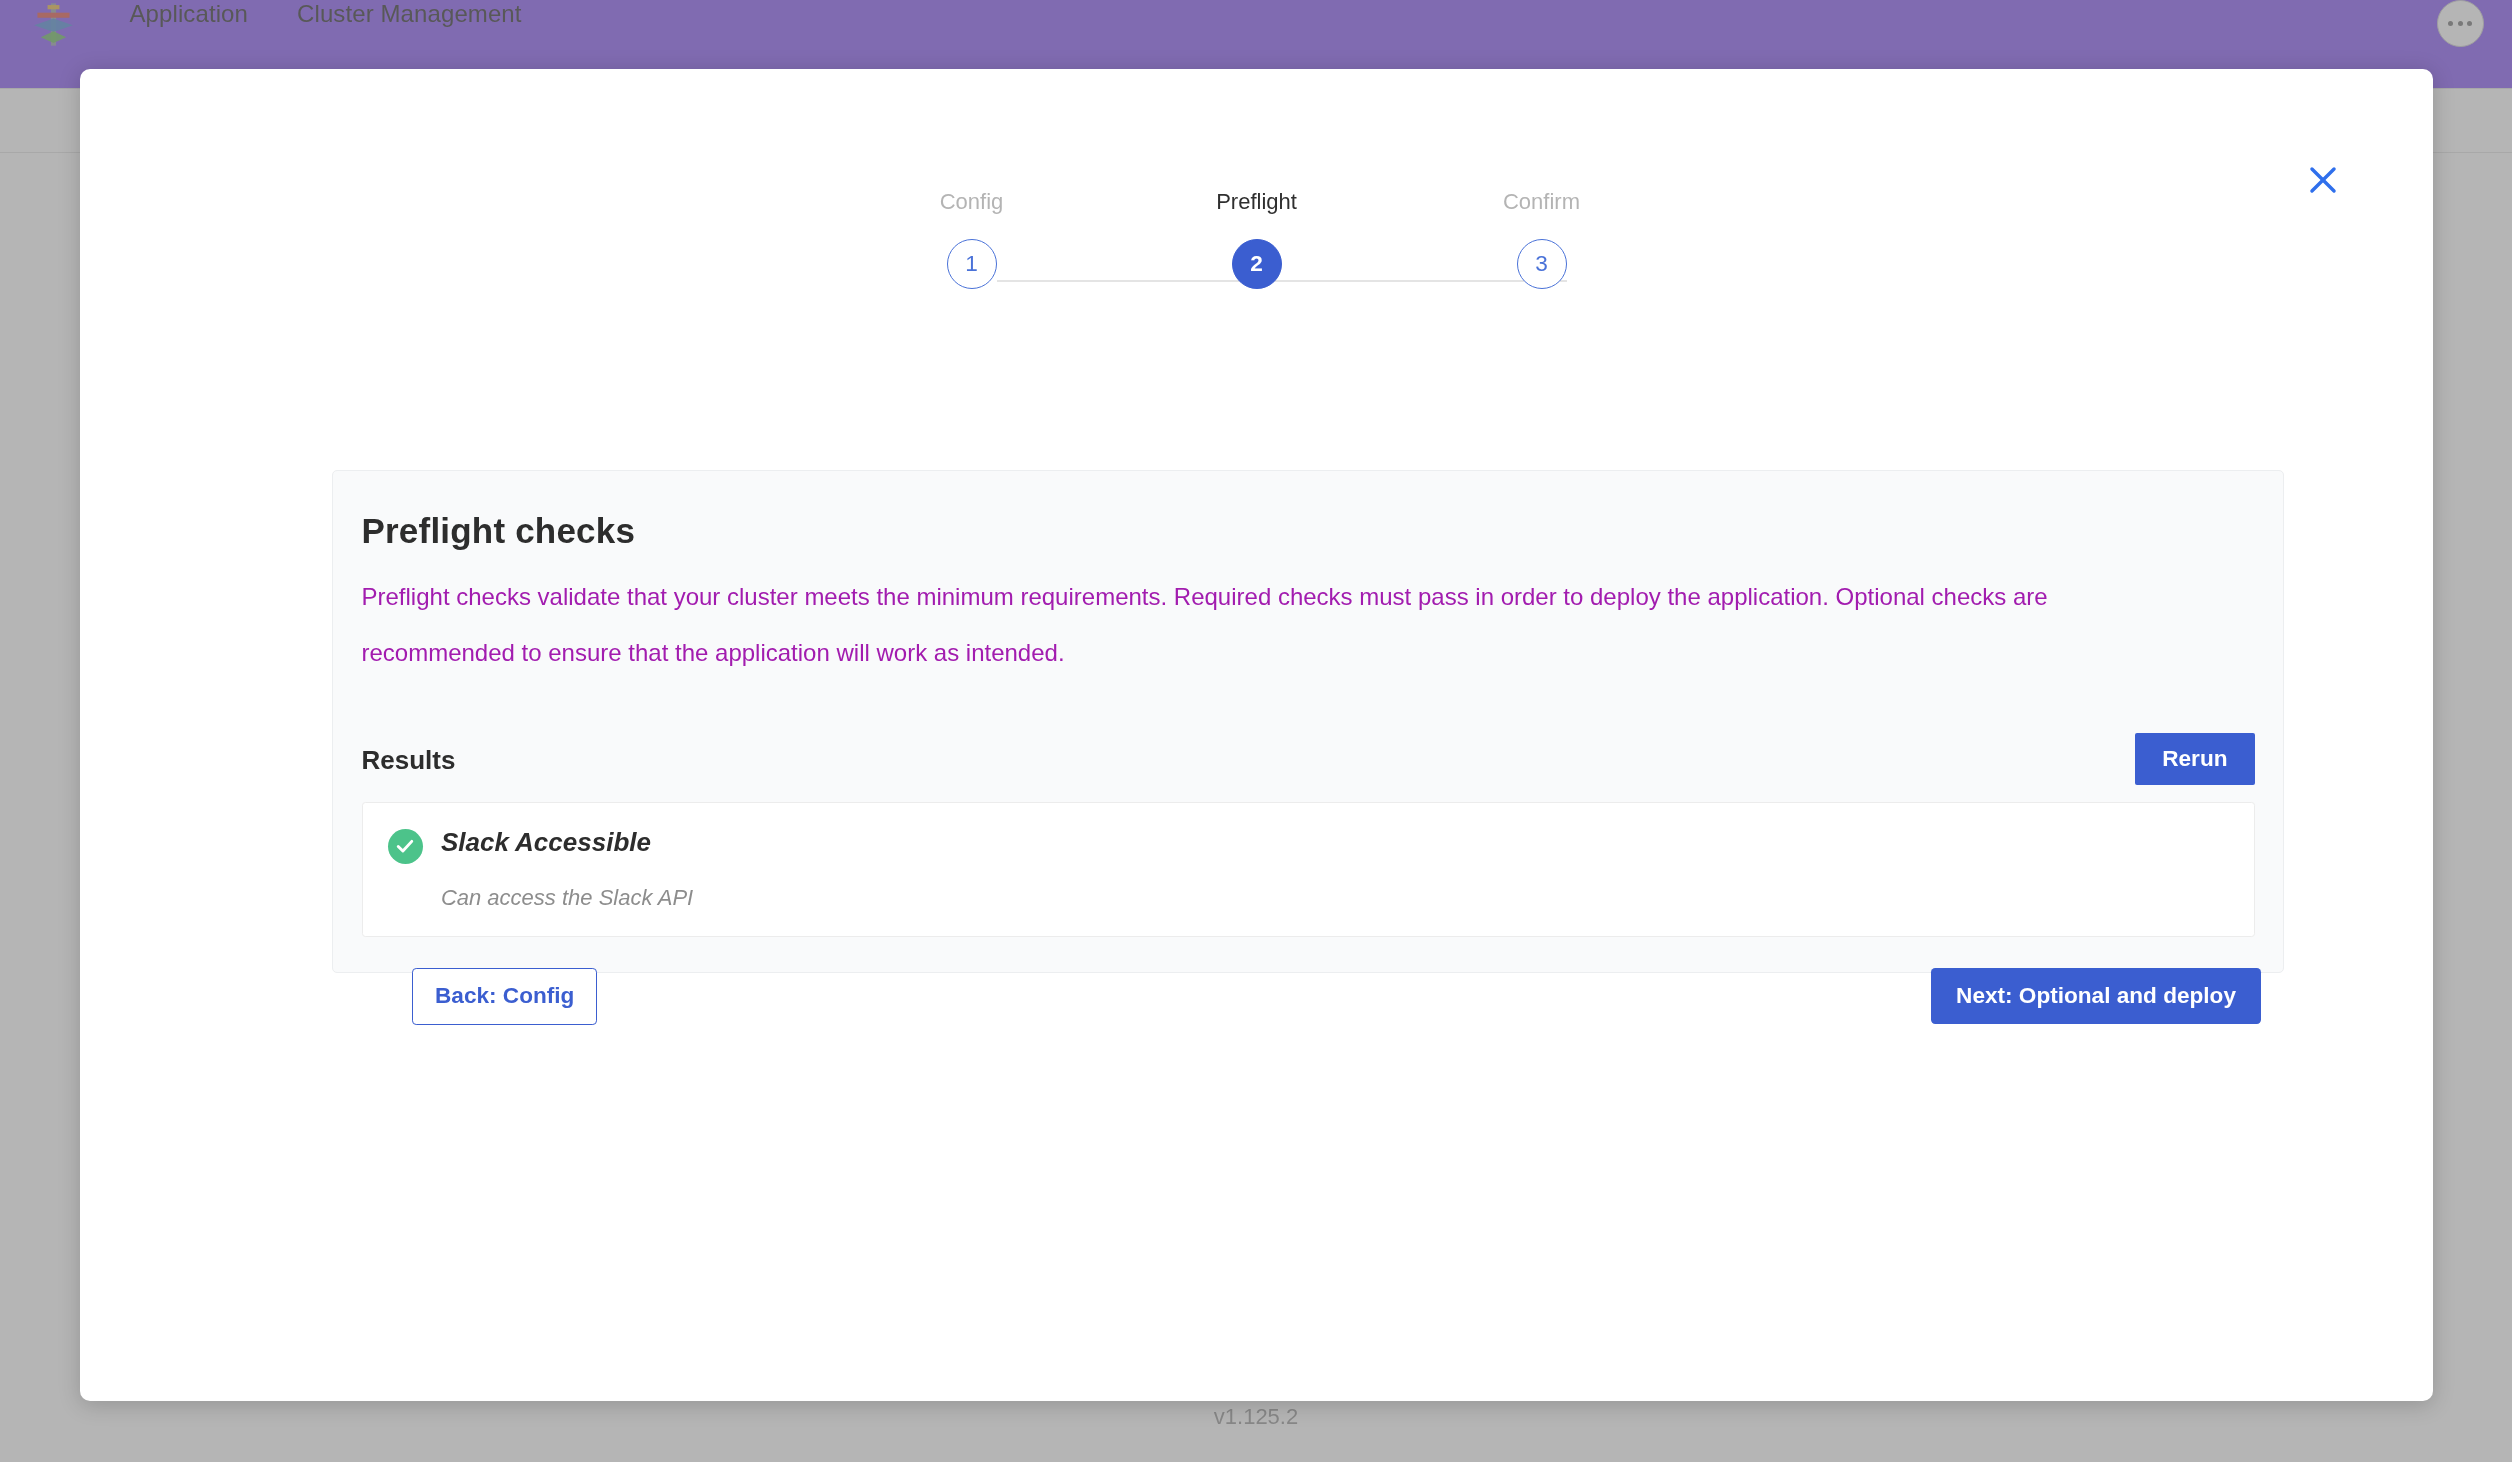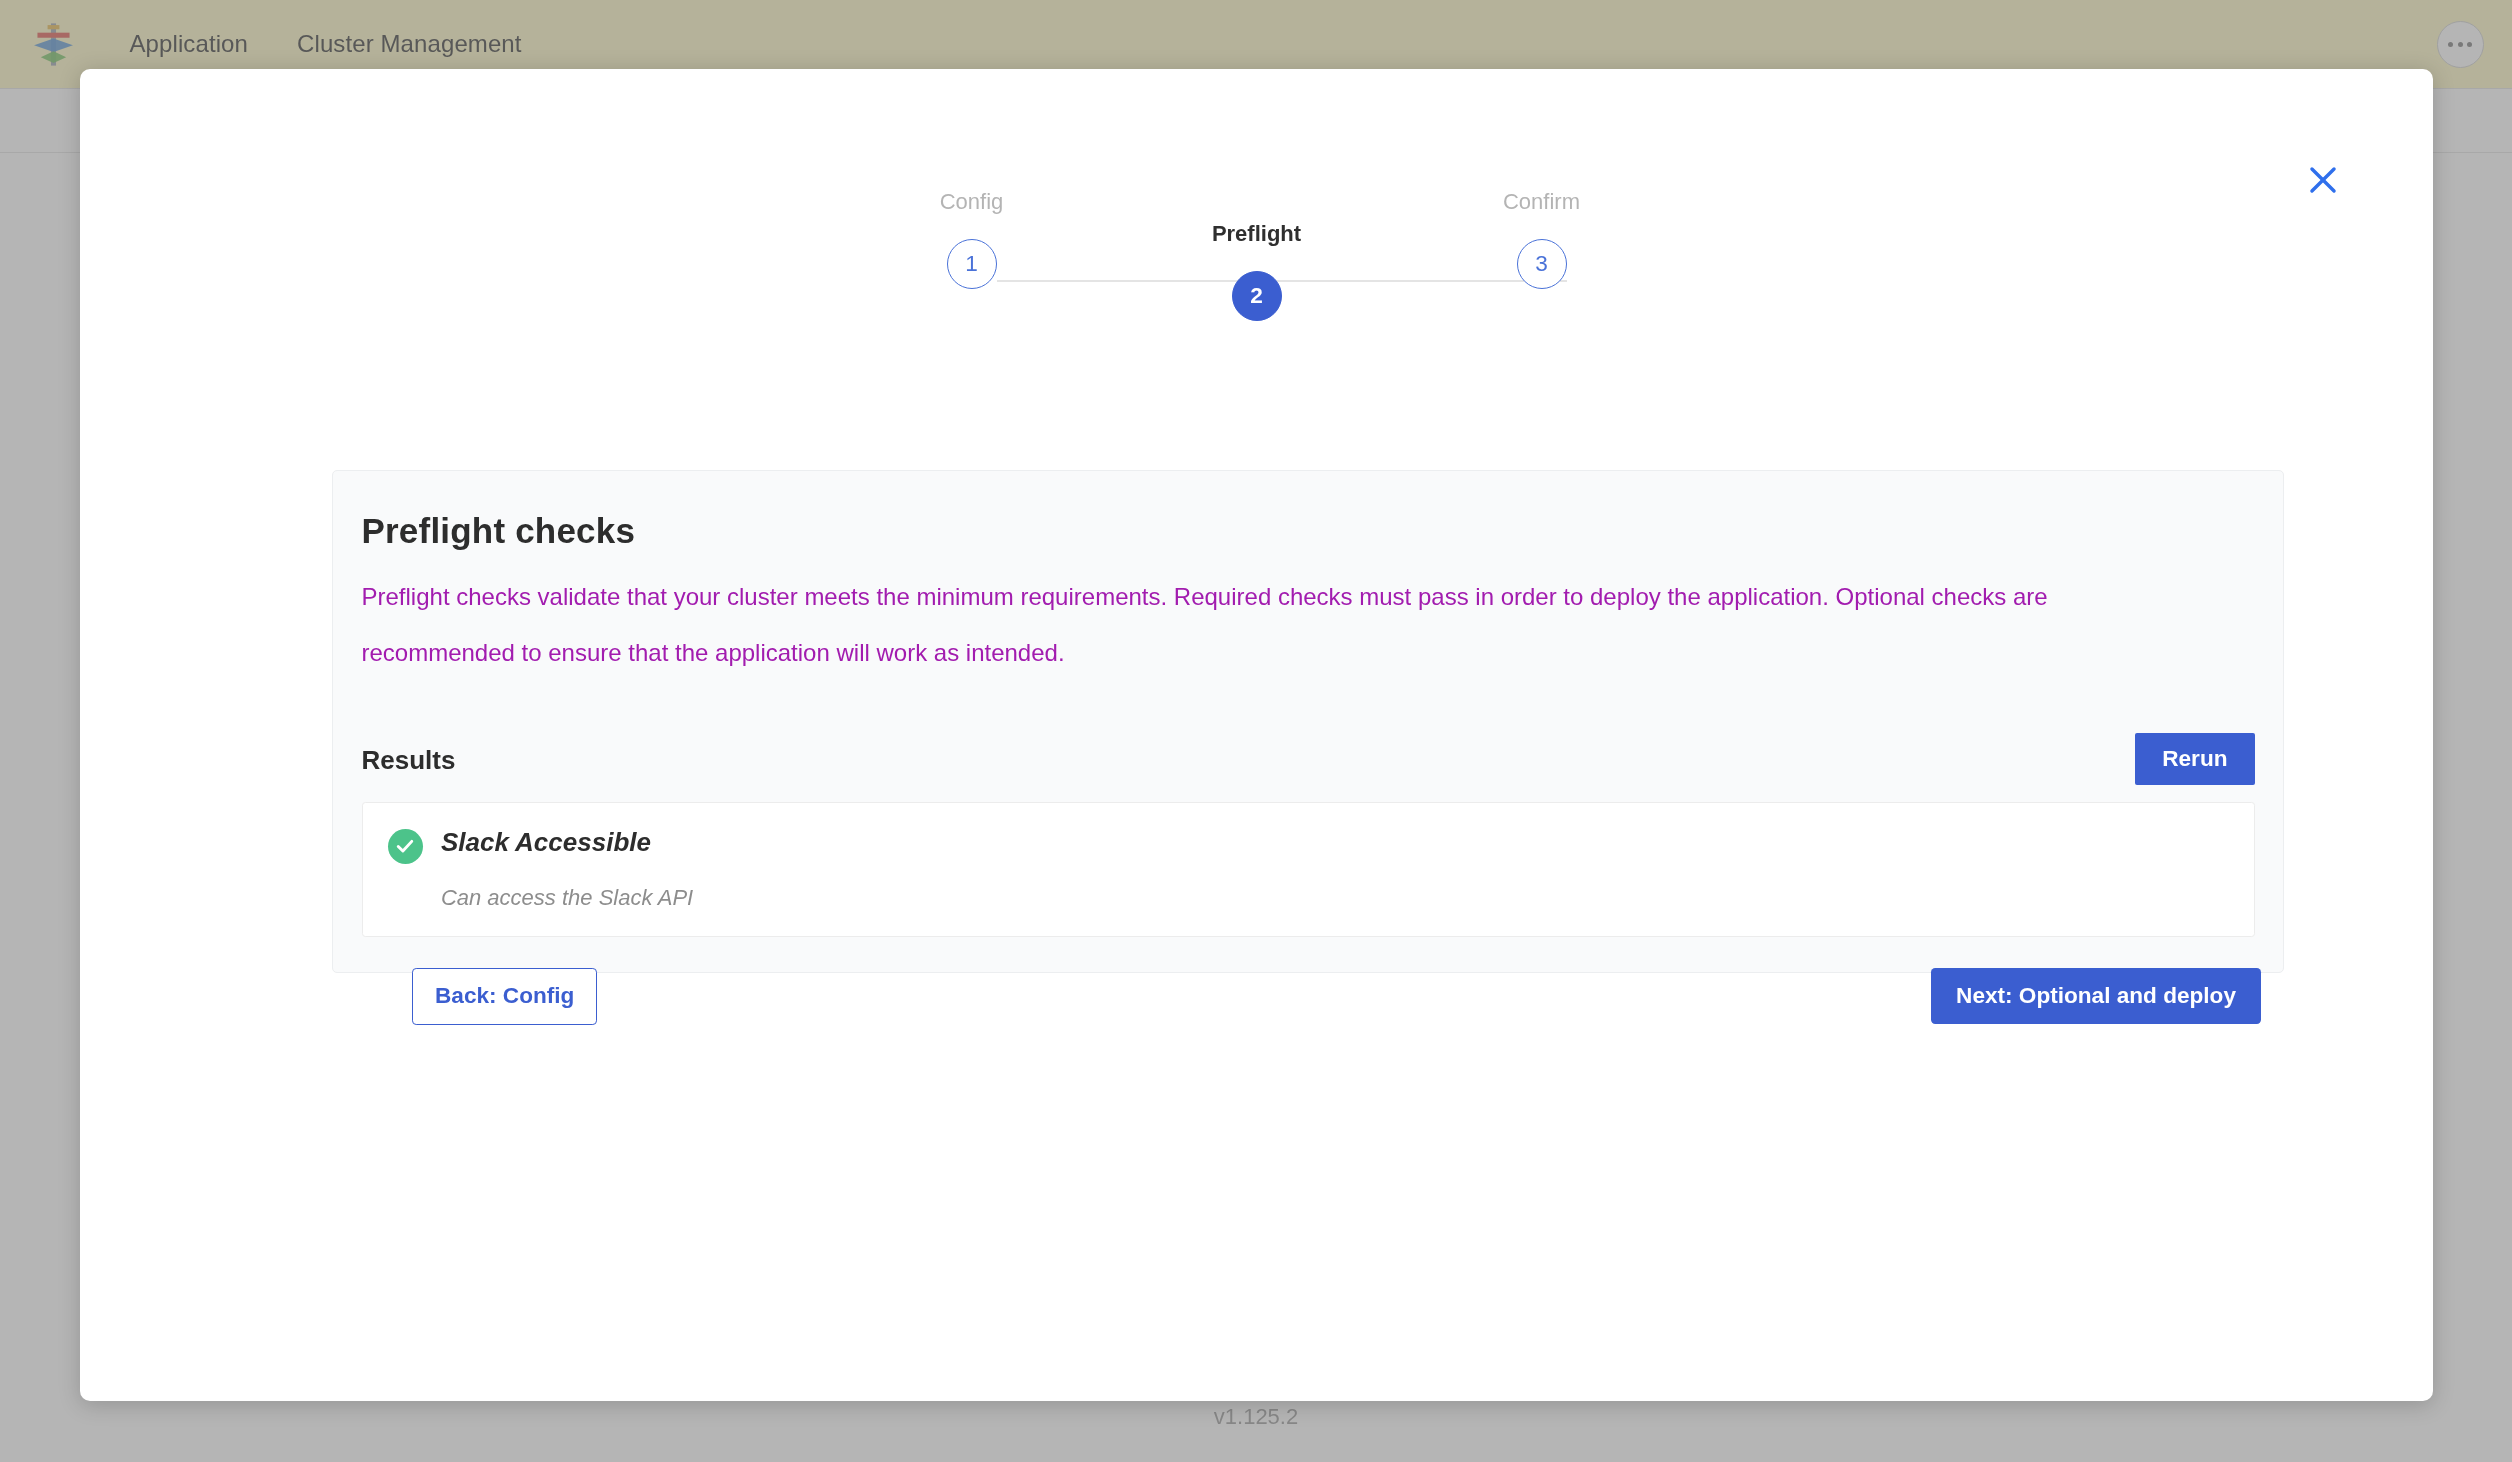--- a/index.html
+++ b/index.html
@@ -17,24 +17,24 @@
     width: 2512px;
     height: 1462px;
     background: #ffffff;
   }
 
   .topnav {
     position: absolute;
     top: 0; left: 0;
     width: 2512px;
     height: 89px;
-    background: #fef9c3;
+    background: #8b5cf6;
     border-bottom: 0.8px solid #e3e3e3;
     display: flex;
-    align-items: center;
+    align-items: flex-start;
     padding: 0 28.5px;
   }
   .logo {
     width: 49px; height: 49px;
     margin-right: 52px;
     position: relative;
     flex: 0 0 auto;
   }
   .logo svg { display: block; }
   .nav-links { display: flex; align-items: center; gap: 49px; }
@@ -137,21 +137,21 @@
     top: 0;
     width: 168px;
     text-align: center;
   }
   .step-label {
     font-size: 22px;
     line-height: 28.5px;
     color: #b4b4b4;
     margin-bottom: 22.6px;
   }
-  .step.active .step-label { color: #2f2f2f; font-weight: 700; margin-top: 32px; }
+  .step.active .step-label { color: #2f2f2f; font-weight: 400; }
   .step-circle {
     width: 50px; height: 50px;
     border-radius: 50%;
     border: 1.7px solid #4a72d8;
     background: #ffffff;
     color: #4a72d8;
     font-size: 22.6px;
     display: flex; align-items: center; justify-content: center;
     margin: 0 auto;
   }

